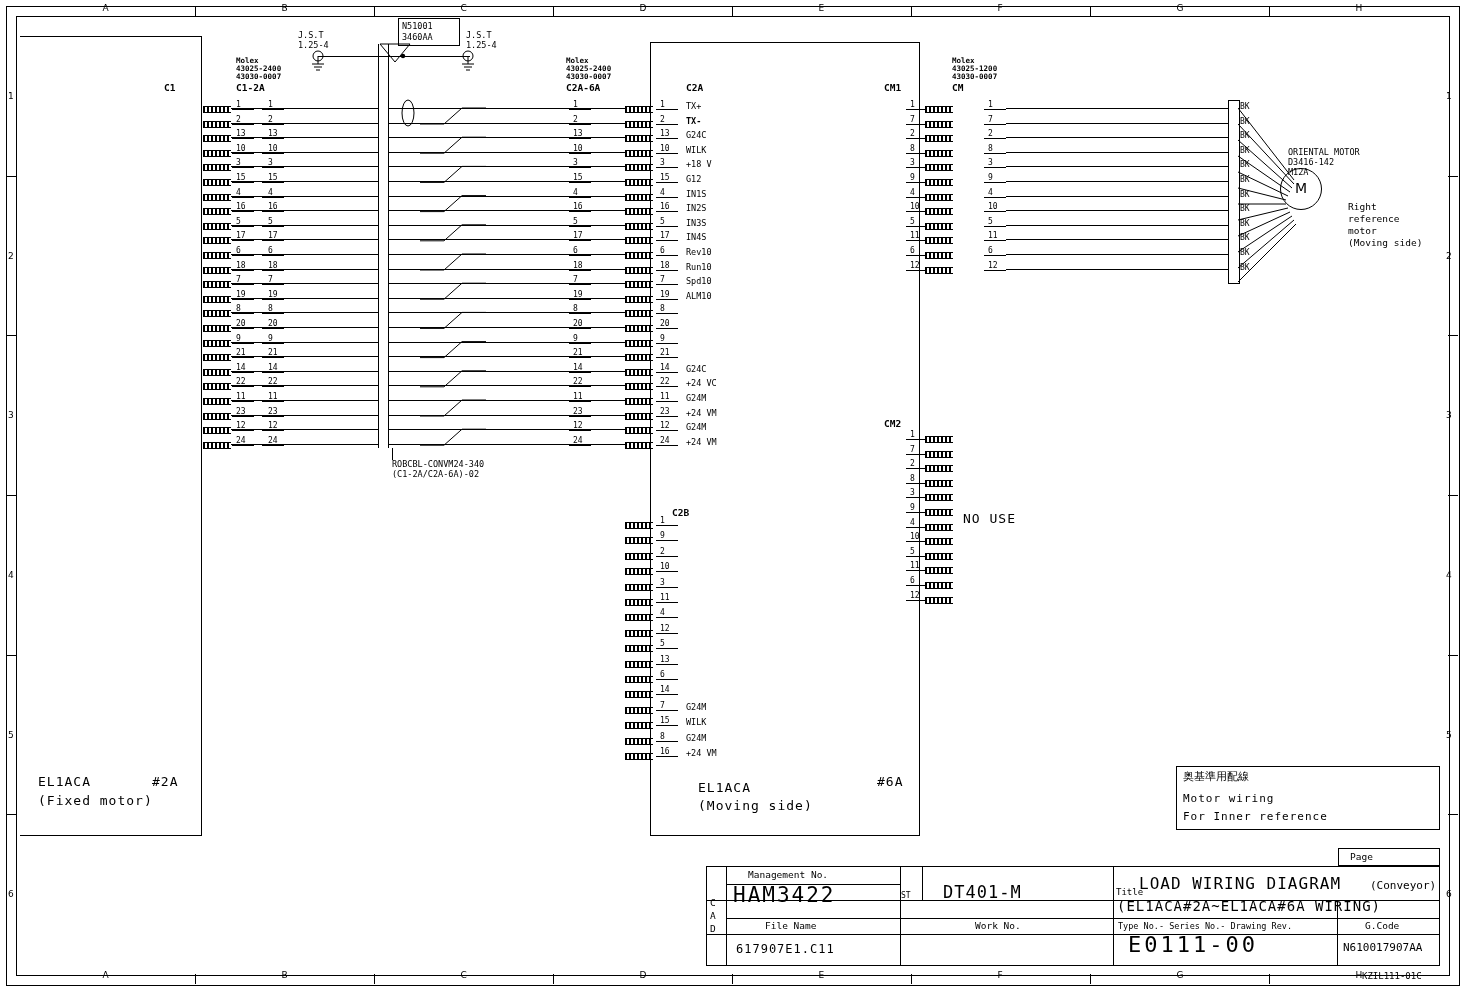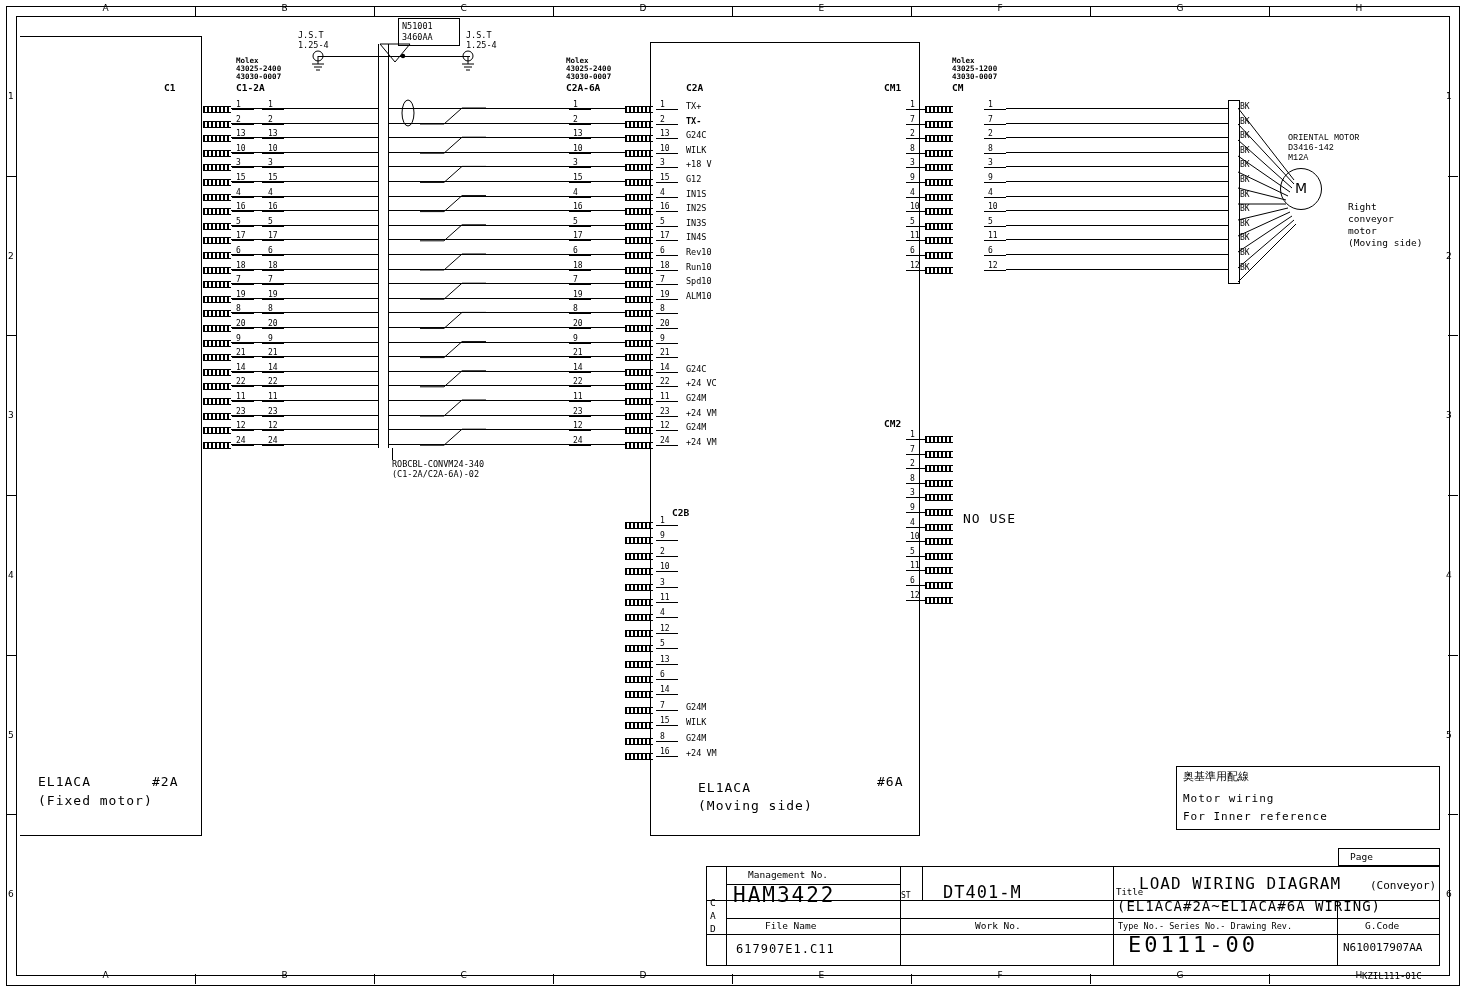--- a/index.html
+++ b/index.html
@@ -699,25 +699,25 @@
         <line x1="0" y1="124" x2="50" y2="112"></line>
         <line x1="0" y1="140" x2="52" y2="116"></line>
         <line x1="0" y1="156" x2="54" y2="120"></line>
         <line x1="0" y1="172" x2="56" y2="124"></line>
         <line x1="0" y1="186" x2="58" y2="128"></line>
       </g>
     </svg>
     <div class="motor" style="left:1280px;top:168px;">
         <span>M</span>
       </div>
-    <div class="txt" style="left:1288px;top:133px;line-height:10px;font-family:Liberation Mono, monospace;">ORIENTAL MOTOR
+    <div class="txt" style="left:1288px;top:147px;line-height:10px;">ORIENTAL MOTOR
 D3416-142
 M12A</div>
     <div class="txt9" style="left:1348px;top:201px;line-height:12px;">Right
-conveyor
+reference
 motor
 (Moving side)</div>
   </div>
 
   <div class="abs">
     <div class="tb" style="left:1176px;top:766px;width:264px;height:64px;"></div>
     <div class="txt9" style="left:1183px;top:772px;font-family:'DejaVu Sans',sans-serif;font-size:11px;">奥基準用配線</div>
     <div class="txt10" style="left:1183px;top:793px;">Motor wiring</div>
     <div class="txt10" style="left:1183px;top:811px;">For Inner reference</div>
   </div>

